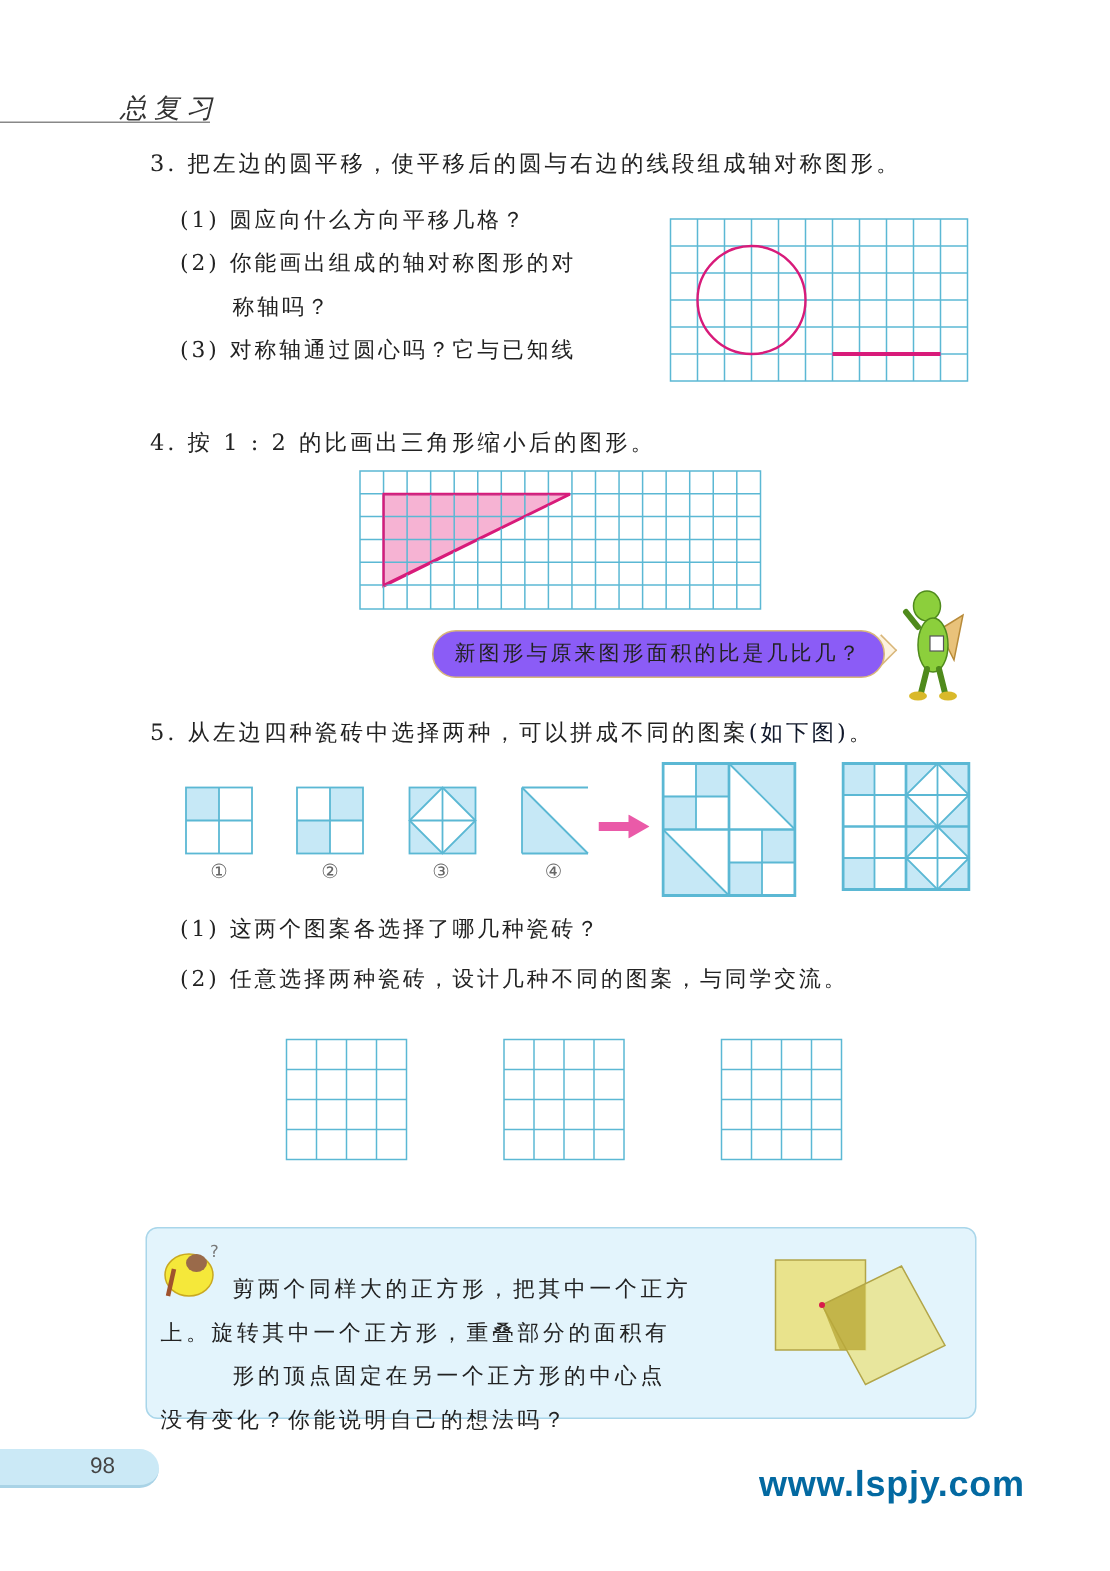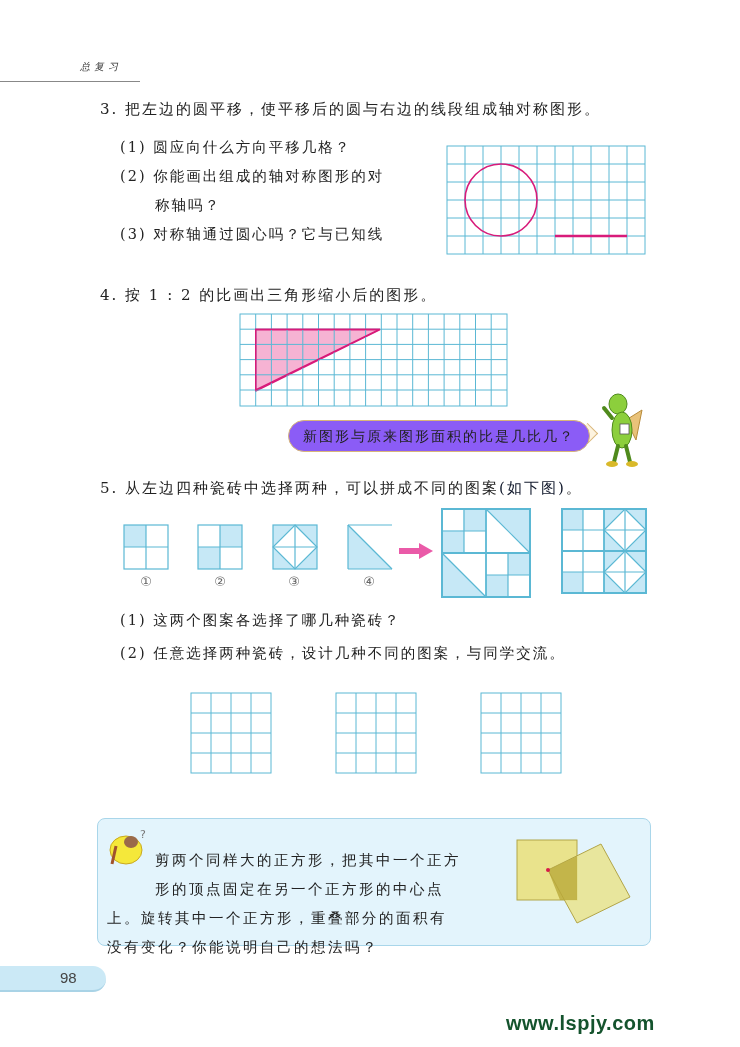--- a/index.html
+++ b/index.html
@@ -1,38 +1,38 @@
 <!DOCTYPE html>
 <html><head>
 <meta charset="utf-8">
 <style>
   html, body { margin:0; padding:0; background:#fff; }
   body { width:740px; height:1047px; position:relative; overflow:hidden;
          font-family:"DejaVu Serif", serif; color:#222; }
   .abs { position:absolute; }
-  .hdr-title { left:80px; top:60px; font-size:10px; letter-spacing:4px; color:#333; font-style:italic; }
+  .hdr-title { left:80px; top:60px; font-size:18px; letter-spacing:4px; color:#333; font-style:italic; }
   .hdr-line { left:0; top:81px; width:140px; height:1px; background:#888; }
   .q { font-size:15px; letter-spacing:2px; white-space:nowrap; }
   .sub { font-size:14.5px; letter-spacing:2px; line-height:29px; }
   .sub-cont { padding-left:35px; }
   .pink { color:#0f172a; }
   .bubble { left:288px; top:420px; width:300px; height:30px; border:1px solid #d8b67a;
             border-radius:16px; background:#8b5cf6; font-size:14px; letter-spacing:2px;
             line-height:30px; text-align:center; }
   .bubble-tail { left:580px; top:426px; width:14px; height:14px; background:#fdf3df;
                  border-right:1px solid #d8b67a; border-top:1px solid #d8b67a; transform:rotate(45deg); }
   .circ { font-size:13px; color:#666; font-family:"DejaVu Sans", sans-serif; text-align:center; width:44px; }
   .tip-box { left:97px; top:818px; width:552px; height:126px; background:#e3f4fc;
              border:1px solid #a9d6ea; border-radius:8px; }
   .tip-text { left:107px; top:828px; width:370px; font-size:14.5px; letter-spacing:2.5px; line-height:29px; }
   .page-tab { left:0; top:966px; width:106px; height:24px; background:#cbe9f6;
               border-radius:0 14px 14px 0; border-bottom:2px solid #a9d3e6; }
   .page-num { left:60px; top:969px; font-family:"Liberation Sans", sans-serif; font-size:15px; color:#444; }
-  .watermark { left:506px; top:1012px; font-family:"Liberation Sans", sans-serif; font-weight:bold;
-               font-size:20px; color:#14532d; letter-spacing:0.5px; }
+  .watermark { left:506px; top:976px; font-family:"Liberation Sans", sans-serif; font-weight:bold;
+               font-size:24px; color:#0369a1; letter-spacing:0.5px; }
   svg { display:block; }
 </style>
 </head>
 <body>
 
 <div class="abs hdr-title">总复习</div>
 <div class="abs hdr-line"></div>
 
 <div class="abs q" style="left:100px;top:100px;">3. 把左边的圆平移，使平移后的圆与右边的线段组成轴对称图形。</div>
 <div class="abs sub" style="left:120px;top:133px;width:320px;">
@@ -270,22 +270,22 @@
 <div class="abs" style="left:104px;top:828px;">
   <svg width="46" height="40" viewBox="0 0 46 40">
     <ellipse cx="22" cy="22" rx="16" ry="14" fill="#f5e83a" stroke="#c9a820" stroke-width="1"></ellipse>
     <ellipse cx="27" cy="14" rx="7" ry="6" fill="#9a6a4a"></ellipse>
     <path d="M8 36 L12 18" stroke="#a0522d" stroke-width="3"></path>
     <text x="36" y="10" font-size="11" fill="#777" font-family="DejaVu Sans, sans-serif">?</text>
   </svg>
 </div>
 <div class="abs tip-text">
   <div style="padding-left:48px;margin-top:18px;">剪两个同样大的正方形，把其中一个正方</div>
+  <div>上。旋转其中一个正方形，重叠部分的面积有</div>
   <div style="padding-left:48px;">形的顶点固定在另一个正方形的中心点</div>
-  <div>上。旋转其中一个正方形，重叠部分的面积有</div>
   <div>没有变化？你能说明自己的想法吗？</div>
 </div>
 <div class="abs" style="left:515px;top:836px;">
   <svg width="120" height="90" viewBox="0 0 120 90">
     <rect x="2" y="4" width="60" height="60" fill="#e9e38c" stroke="#b2a548" stroke-width="1"></rect>
     <polygon points="33,34 86,8 115,61 62,87" fill="#e9e38c" fill-opacity="0.85" stroke="#b2a548" stroke-width="1"></polygon>
     <polygon points="33,34 62,20 62,64 45,64" fill="#b9a93a" fill-opacity="0.8"></polygon>
     <circle cx="33" cy="34" r="2" fill="#d81b4a"></circle>
   </svg>
 </div>

